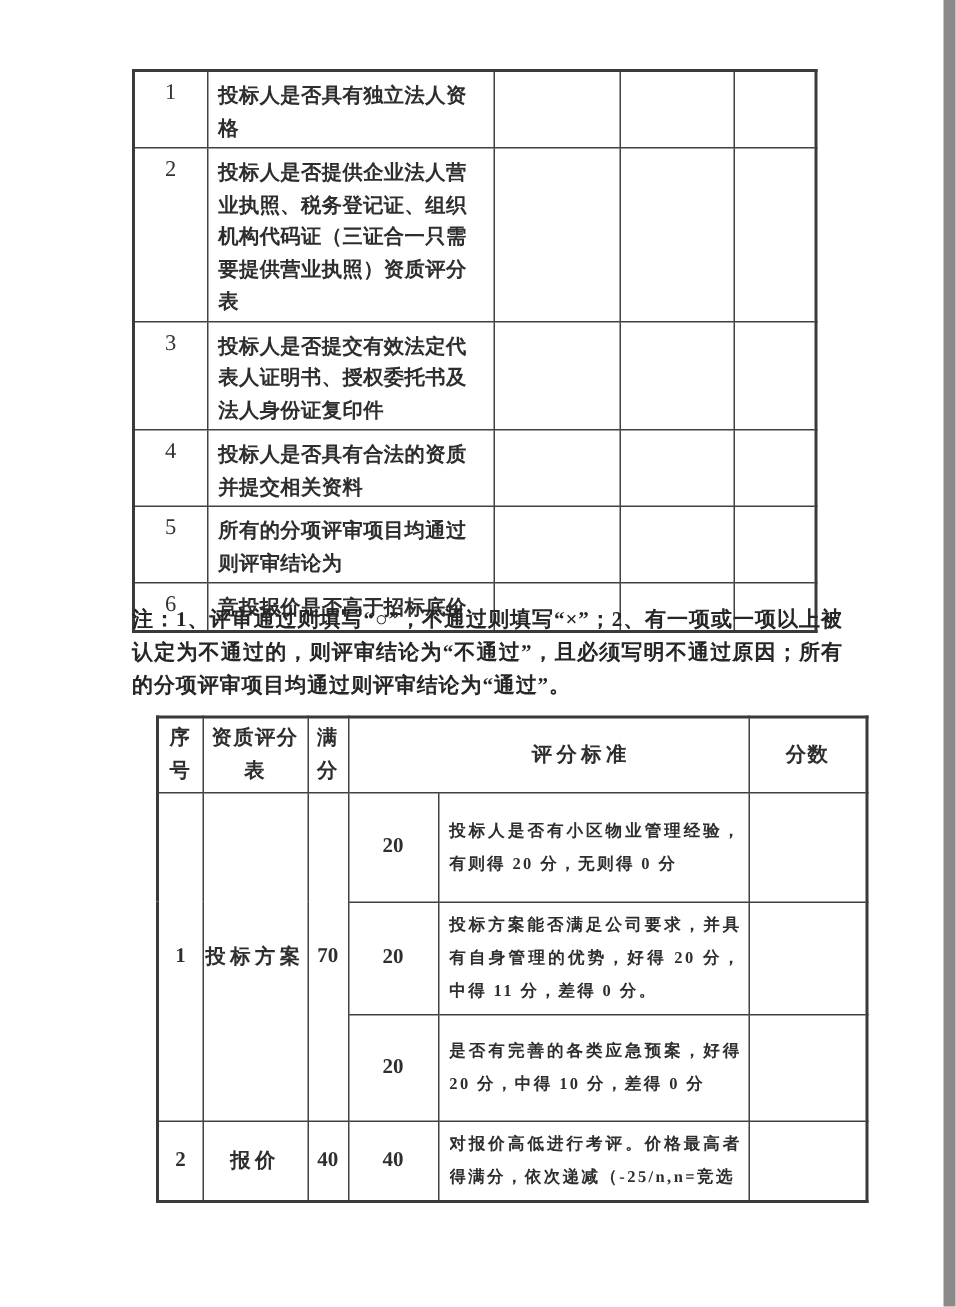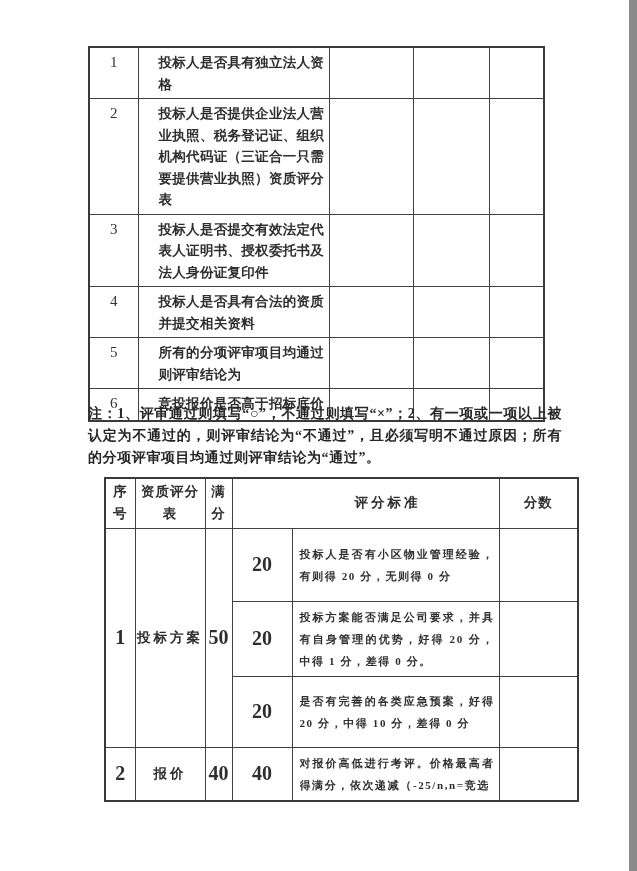--- a/index.html
+++ b/index.html
@@ -14,23 +14,23 @@
   table{border-collapse:collapse;table-layout:fixed;position:absolute;background:#fff;}
   td{border:1px solid #414141;vertical-align:top;box-sizing:border-box;overflow:hidden;}
 
   
   .t1{left:88px;top:46px;width:455px;border:2px solid #3a3a3a;}
   .t1 td.num{
     text-align:center;font-size:15px;padding-top:6px;
     font-family:"Liberation Serif","DejaVu Serif",serif;color:#333;
   }
   .t1 td.item{
-    font-family:Liberation Mono, monospace;
+    font-family:Liberation Serif, serif;
     font-weight:bold;font-size:13.5px;line-height:21.5px;
-    padding:5px 4px 2px 20px;color:#2e2e2e;letter-spacing:0.3px;
+    padding:5px 4px 2px 7px;color:#2e2e2e;letter-spacing:0.3px;
   }
   .t1 tr.r1{height:33px;} .t1 tr.r2{height:93px;} .t1 tr.r3{height:60px;}
   .t1 tr.r4{height:45px;} .t1 tr.r5{height:43px;} .t1 tr.r6{height:32px;}
   .t1 tr.rc{height:37px;}
   .t1 td.concl{
     vertical-align:middle;font-size:16.5px;letter-spacing:9px;
     padding-left:8px;font-weight:normal;color:#333;
     font-family:"Liberation Serif","DejaVu Serif",serif;
   }
 
@@ -56,21 +56,21 @@
   .t2 tr.s4{height:48px;}
   .t2 .ctr{text-align:center;}
   .t2 .hcell{line-height:22px;letter-spacing:1px;text-align:center;}
   .t2 .hcrit{text-align:center;letter-spacing:3px;padding-left:45px;}
   .t2 .item{text-align:center;letter-spacing:3px;margin-top:20px;}
   .t2 .crit{
     padding:4px 4px 4px 7px;line-height:22px;letter-spacing:1.6px;
     text-align:justify;font-size:11px;
   }
   .t2 .clip{height:44px;overflow:hidden;}
-  .t2 .numcell{font-size:20px;}
+  .t2 .numcell{font-size:14px;}
 </style>
 </head>
 <body>
 
 <div class="page">
 
   <table class="t1">
     <colgroup>
         <col style="width:49px">
         <col style="width:191px">
@@ -140,28 +140,28 @@
         <tr class="hd">
       <td class="hcell">序号</td>
       <td class="hcell">资质评分表</td>
       <td class="hcell">满分</td>
       <td class="hcrit" colspan="2">评分标准</td>
       <td class="hcell">分数</td>
     </tr>
     <tr class="s1">
       <td class="ctr numcell" rowspan="3">1</td>
       <td class="item" rowspan="3">投标方案</td>
-      <td class="ctr numcell" rowspan="3">50</td>
+      <td class="ctr numcell" rowspan="3">70</td>
       <td class="ctr numcell">20</td>
       <td class="crit">投标人是否有小区物业管理经验，有则得 20 分，无则得 0 分</td>
       <td></td>
     </tr>
     <tr class="s2">
       <td class="ctr numcell">20</td>
-      <td class="crit">投标方案能否满足公司要求，并具有自身管理的优势，好得 20 分，中得 1 分，差得 0 分。</td>
+      <td class="crit">投标方案能否满足公司要求，并具有自身管理的优势，好得 20 分，中得 11 分，差得 0 分。</td>
       <td></td>
     </tr>
     <tr class="s3">
       <td class="ctr numcell">20</td>
       <td class="crit">是否有完善的各类应急预案，好得 20 分，中得 10 分，差得 0 分</td>
       <td></td>
     </tr>
     <tr class="s4">
       <td class="ctr numcell">2</td>
       <td class="item">报价</td>

